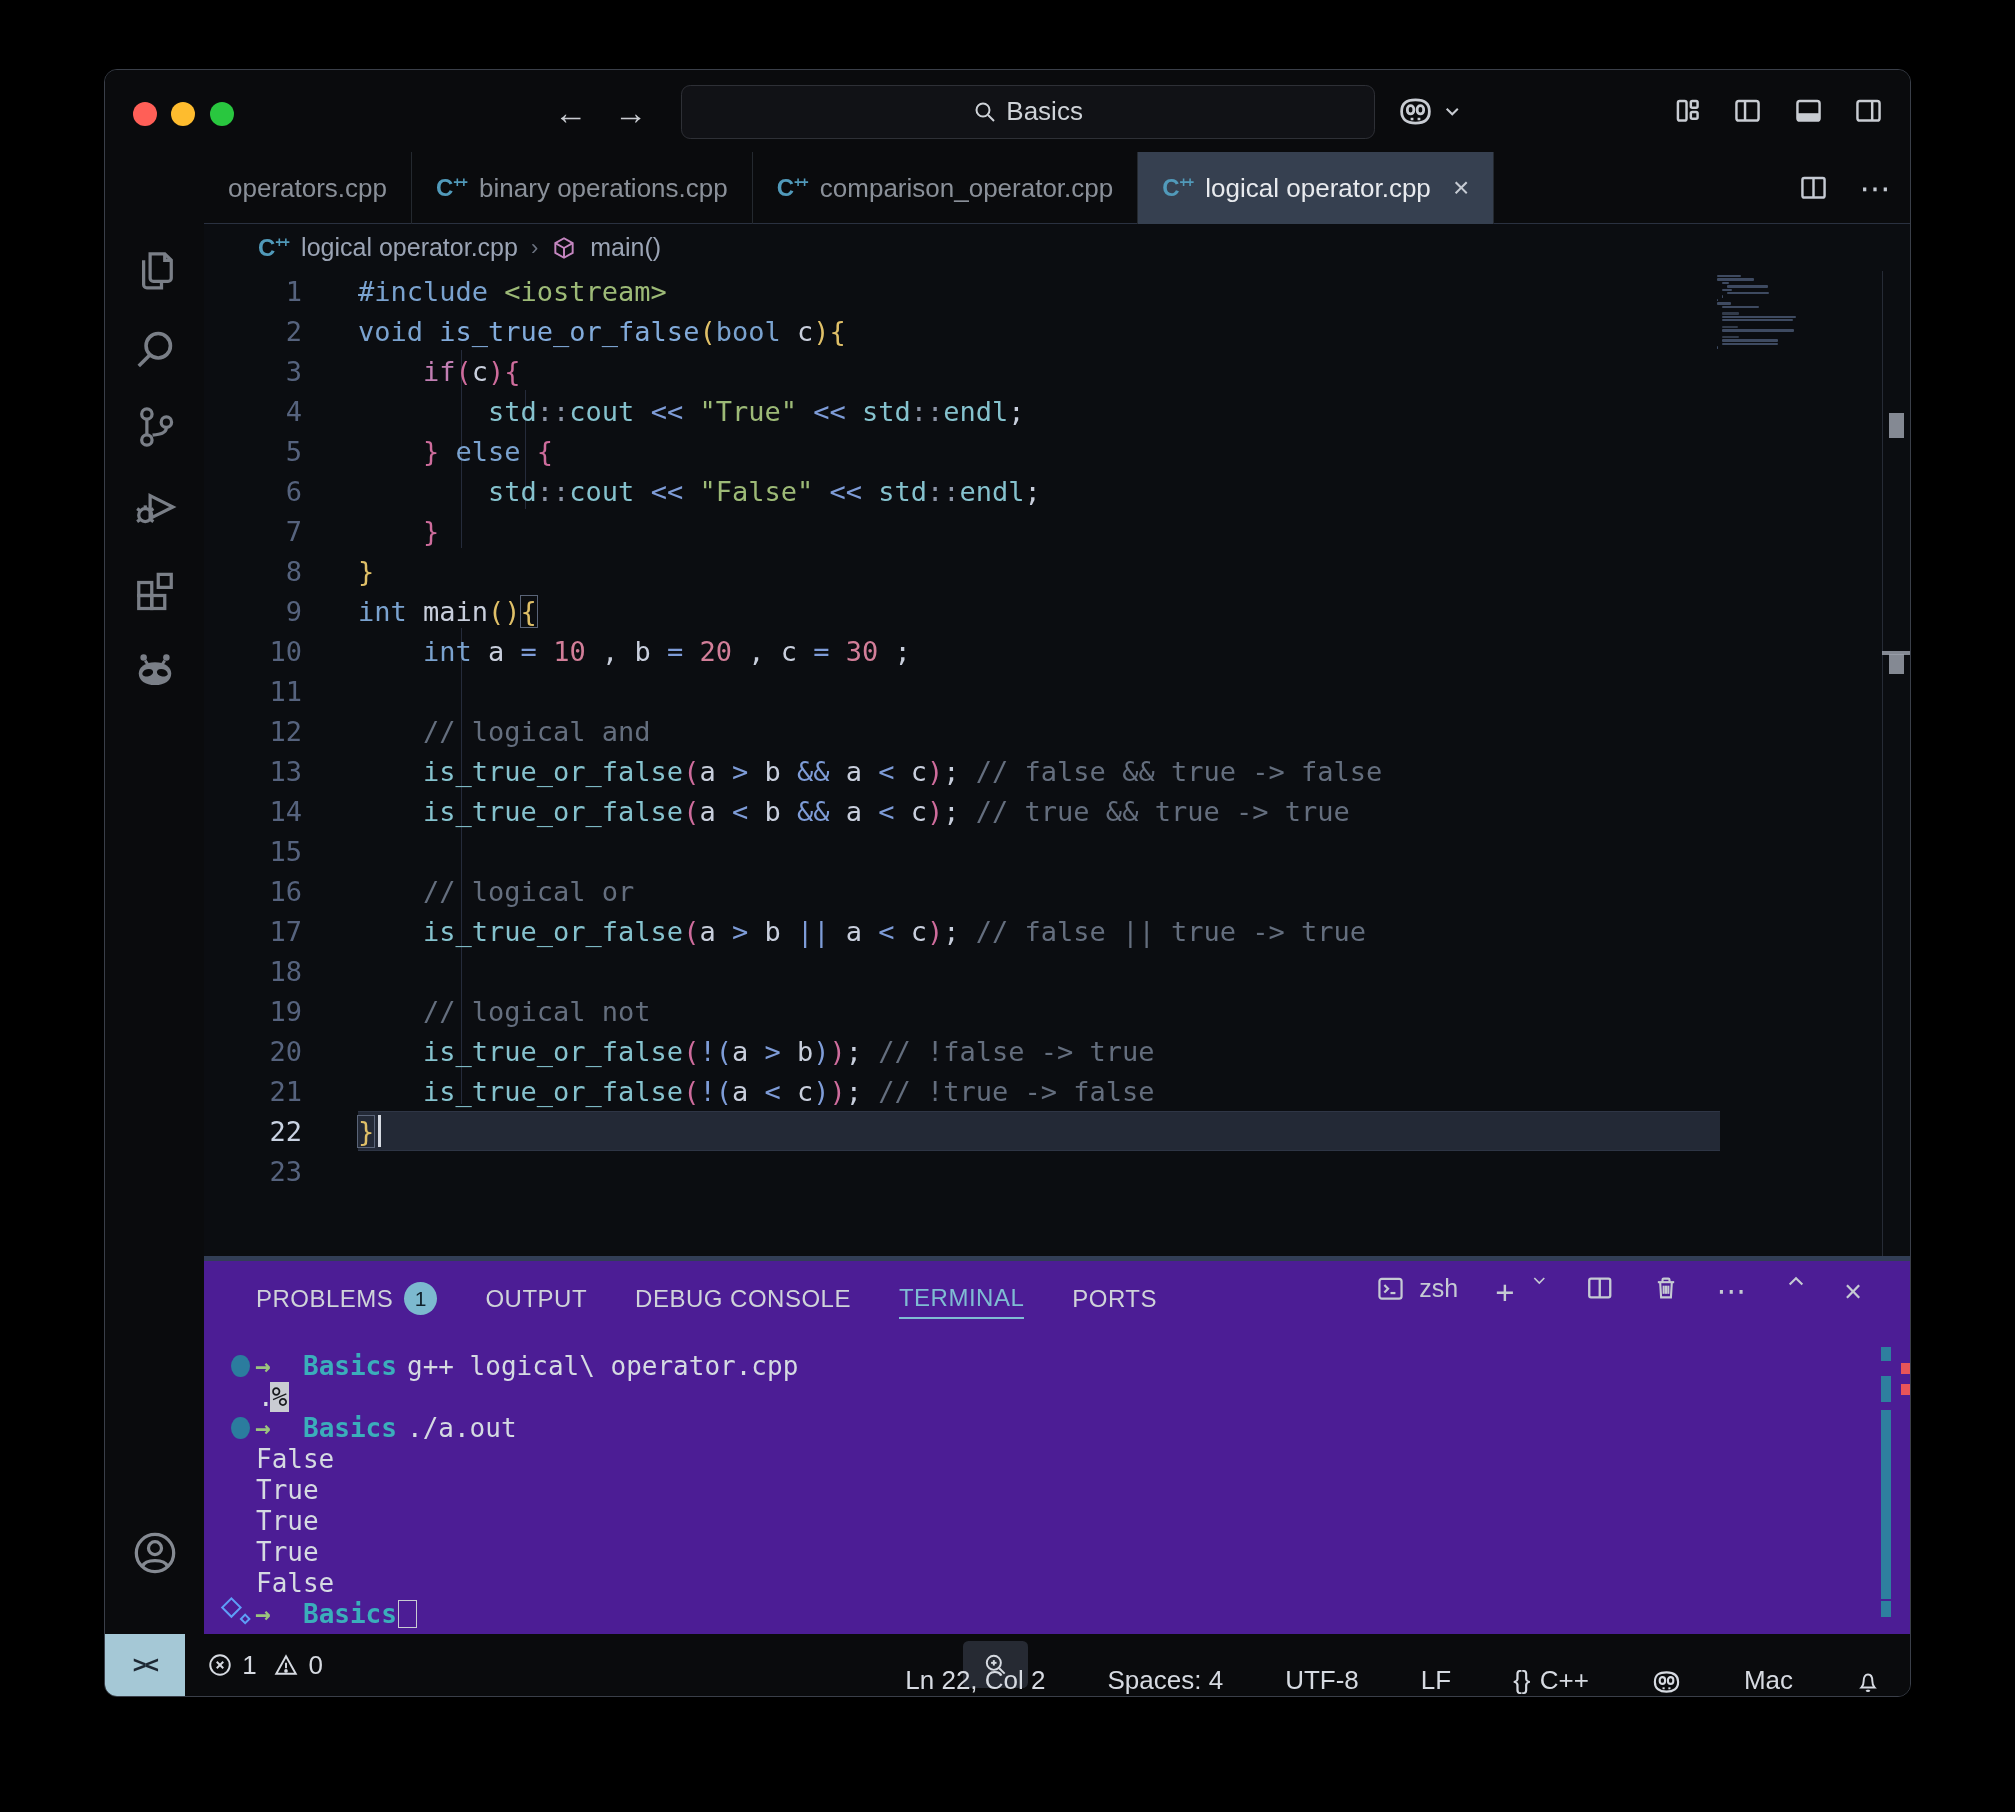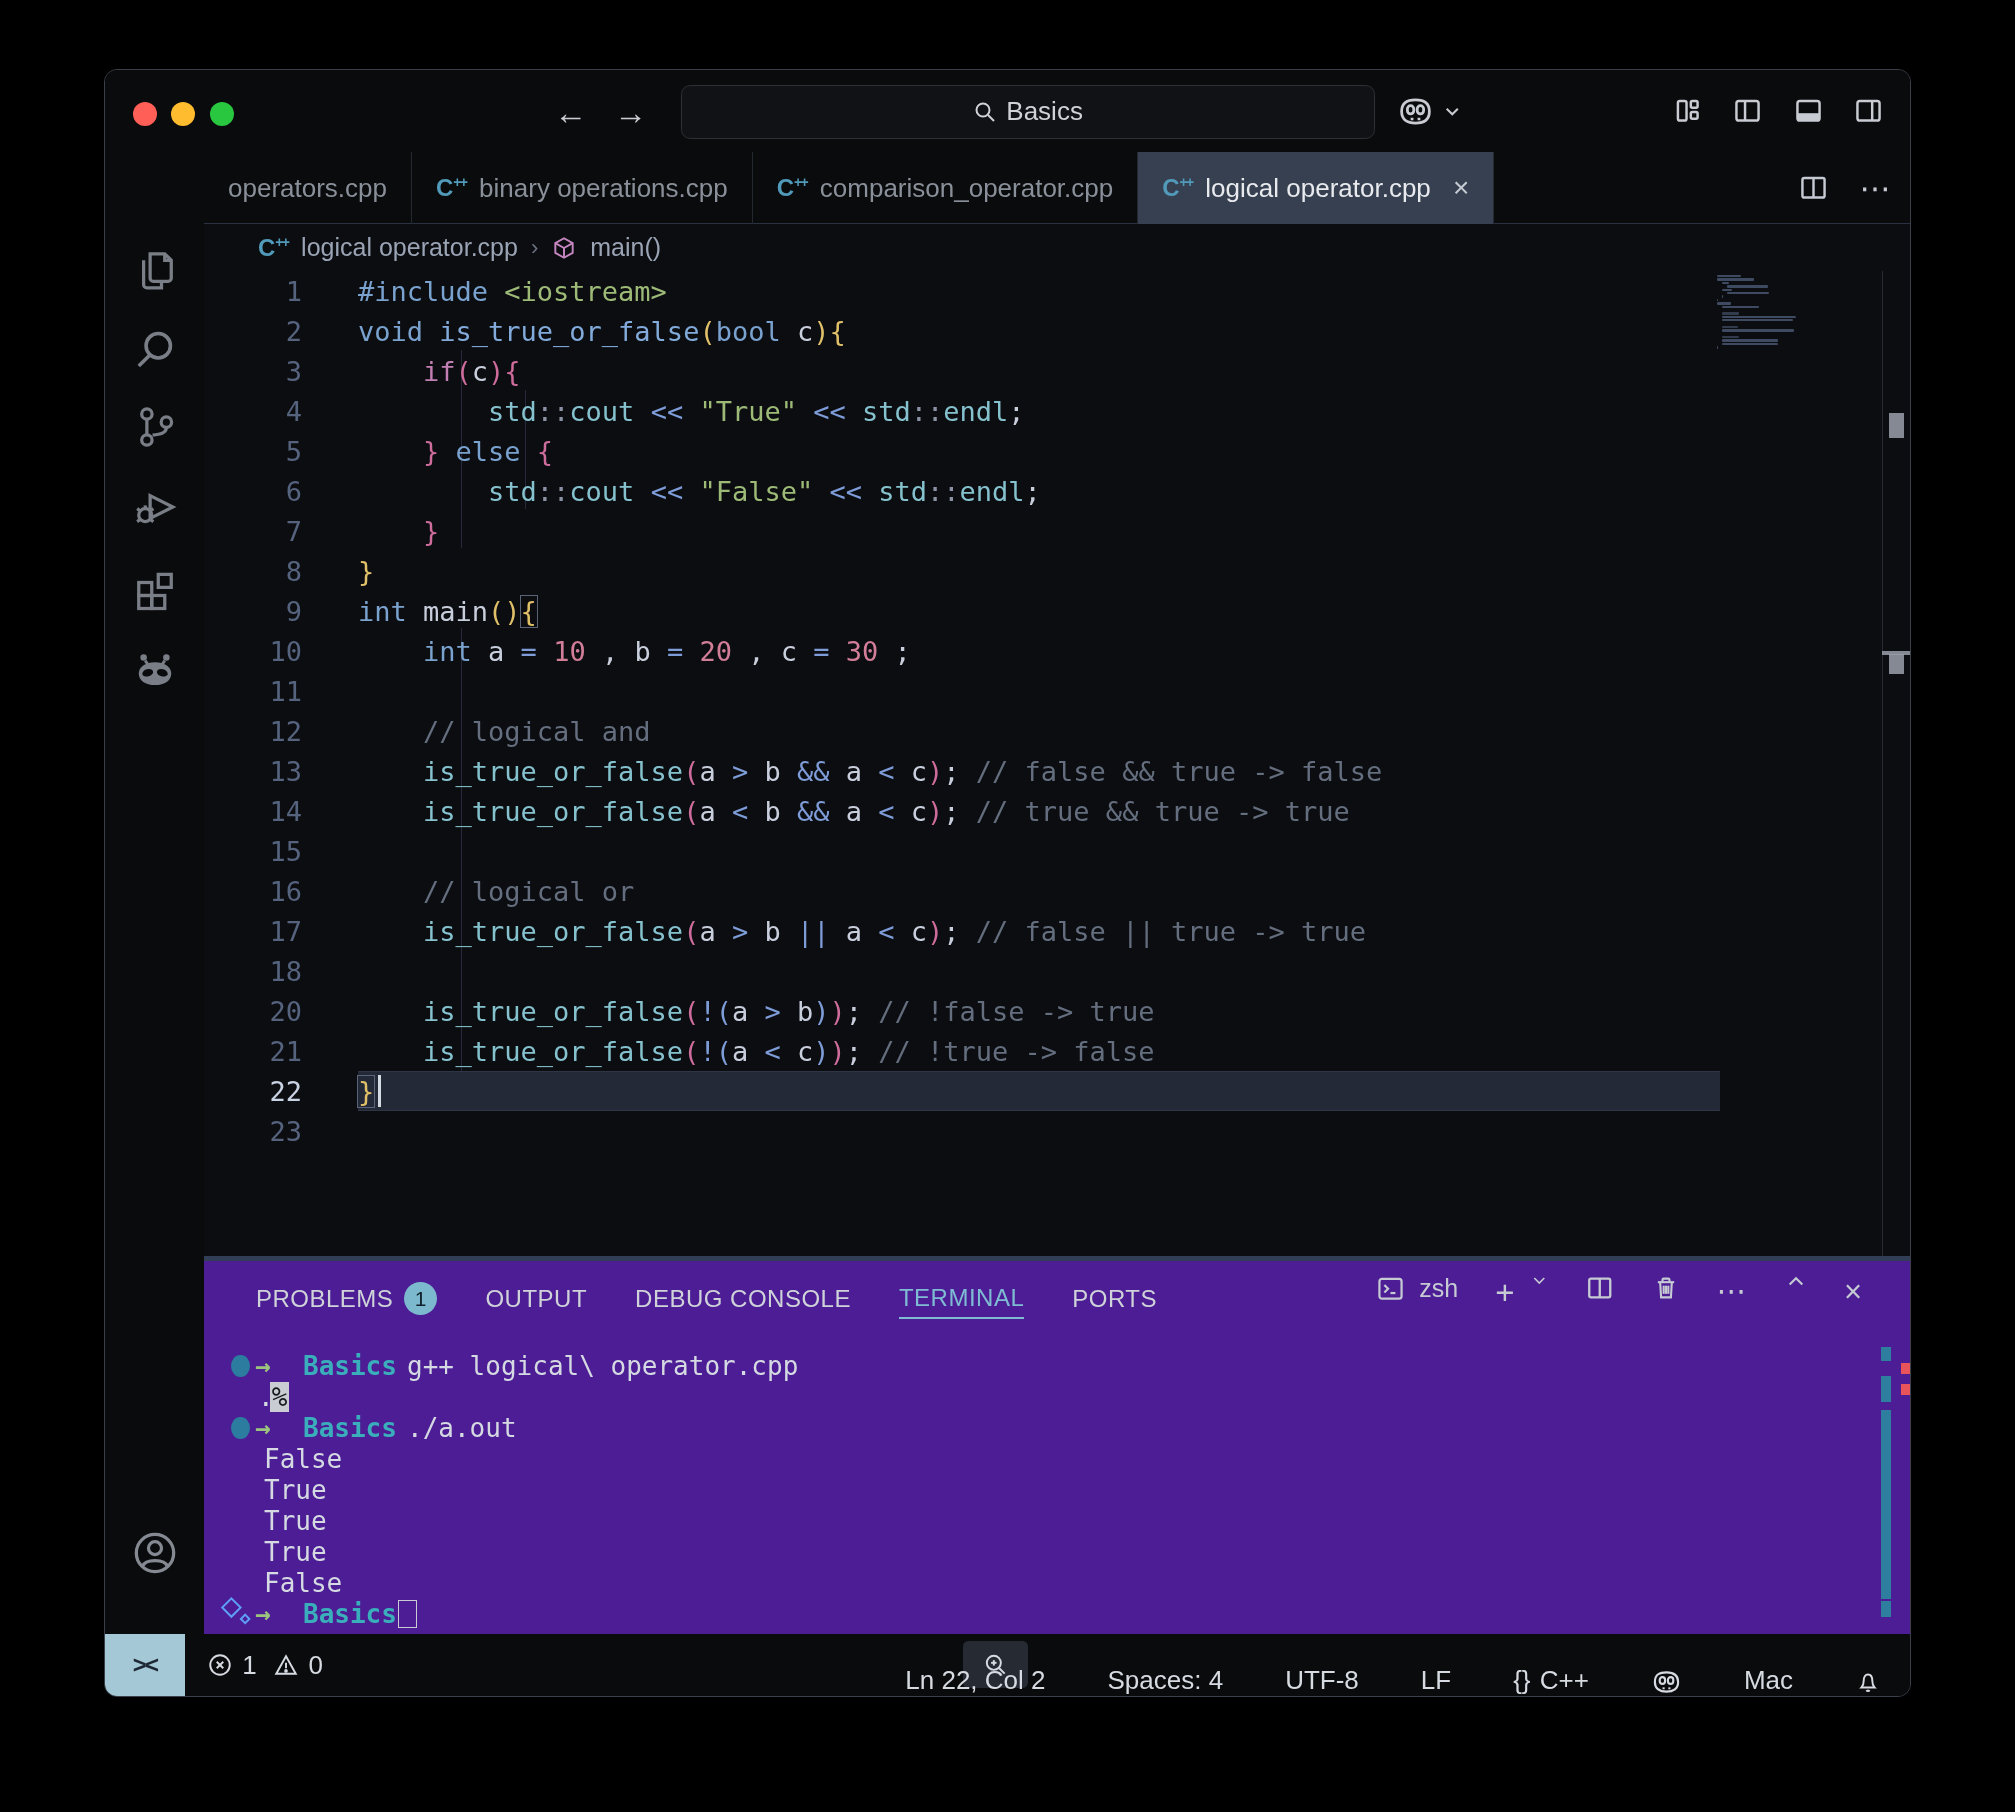--- a/index.html
+++ b/index.html
@@ -87,21 +87,21 @@
            font-size:21px; display:flex; align-items:center; justify-content:center; }
   .panel-actions { position:absolute; right:48px; top:13px; height:55px; display:flex; align-items:flex-start;
                    gap:37px; color:#C5CAD3; font-size:25px; }
   .term { position:absolute; left:0; top:89px; right:55px; font-family:"DejaVu Sans Mono", monospace;
           font-size:26px; color:#D5DAE2; }
   .trow { height:31px; display:flex; align-items:center; position:relative; }
   .tdot { position:absolute; left:27px; width:18.5px; height:22px; border-radius:50%; background:#2B7C9E; }
   .tarrow { position:absolute; left:51px; color:#9BC47E; font-weight:700; }
   .tdir { position:absolute; left:99px; color:#3BAEBB; font-weight:700; }
   .tcmd { position:absolute; left:203px; }
-  .tout { position:absolute; left:60px; }
+  .tout { position:absolute; left:52px; }
   .tmark-dot { position:absolute; left:54px; }
   .tmark { position:absolute; left:66px; background:#C9CCD2; color:#16181C; padding:0 1.8px; }
   .tcursor { position:absolute; left:194px; top:1.8px; width:18.5px; height:28px; border:1.8px solid #C9CCD2; }
   .sparkle { position:absolute; left:14.8px; top:0px; width:41px; height:31px; }
   .sp { position:absolute; border:2.3px solid #5E9EF7; transform:rotate(45deg); }
   .sp1 { left:5.5px; top:1.8px; width:14.8px; height:14.8px; }
   .sp2 { left:22px; top:16.6px; width:8.3px; height:8.3px; }
   .term-ov { position:absolute; background:#2E7F9F; left:1677px; width:10px; }
   .term-err { position:absolute; background:#E85459; left:1697px; width:11px; }
 
@@ -375,20 +375,24 @@
           <span class="ln">16</span>
           <span class="ct"><span class="tk-w">    </span><span class="tk-cmt">// logical or</span></span>
         </div>
         <div class="crow">
           <span class="ln">17</span>
           <span class="ct"><span class="tk-w">    </span><span class="tk-call">is_true_or_false</span><span class="tk-b2">(</span><span class="tk-w">a </span><span class="tk-op">&gt;</span><span class="tk-w"> b </span><span class="tk-op">||</span><span class="tk-w"> a </span><span class="tk-op">&lt;</span><span class="tk-w"> c</span><span class="tk-b2">)</span><span class="tk-w">;</span><span class="tk-w"> </span><span class="tk-cmt">// false || true -&gt; true</span></span>
         </div>
         <div class="crow">
           <span class="ln">18</span>
           <span class="ct"></span>
+        </div>
+        <div class="crow">
+          <span class="ln">19</span>
+          <span class="ct"><span class="tk-w">    </span><span class="tk-cmt">// logical not</span></span>
         </div>
         <div class="crow">
           <span class="ln">20</span>
           <span class="ct"><span class="tk-w">    </span><span class="tk-call">is_true_or_false</span><span class="tk-b2">(</span><span class="tk-op">!</span><span class="tk-b3">(</span><span class="tk-w">a </span><span class="tk-op">&gt;</span><span class="tk-w"> b</span><span class="tk-b3">)</span><span class="tk-b2">)</span><span class="tk-w">;</span><span class="tk-w"> </span><span class="tk-cmt">// !false -&gt; true</span></span>
         </div>
         <div class="crow">
           <span class="ln">21</span>
           <span class="ct"><span class="tk-w">    </span><span class="tk-call">is_true_or_false</span><span class="tk-b2">(</span><span class="tk-op">!</span><span class="tk-b3">(</span><span class="tk-w">a </span><span class="tk-op">&lt;</span><span class="tk-w"> c</span><span class="tk-b3">)</span><span class="tk-b2">)</span><span class="tk-w">;</span><span class="tk-w"> </span><span class="tk-cmt">// !true -&gt; false</span></span>
         </div>
         <div class="crow current">

